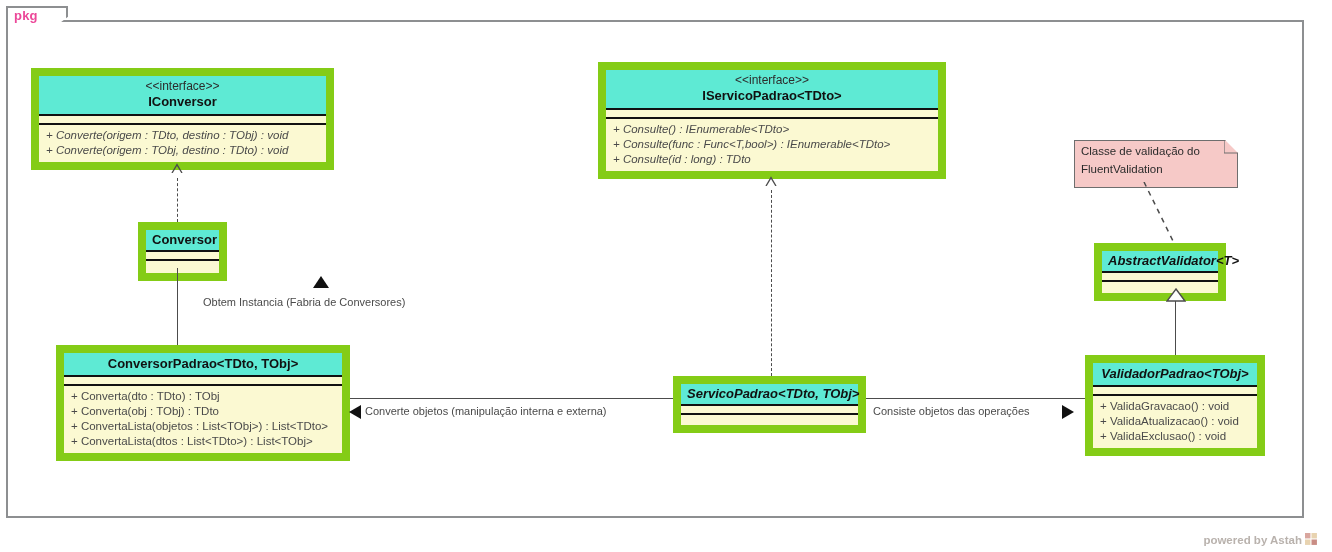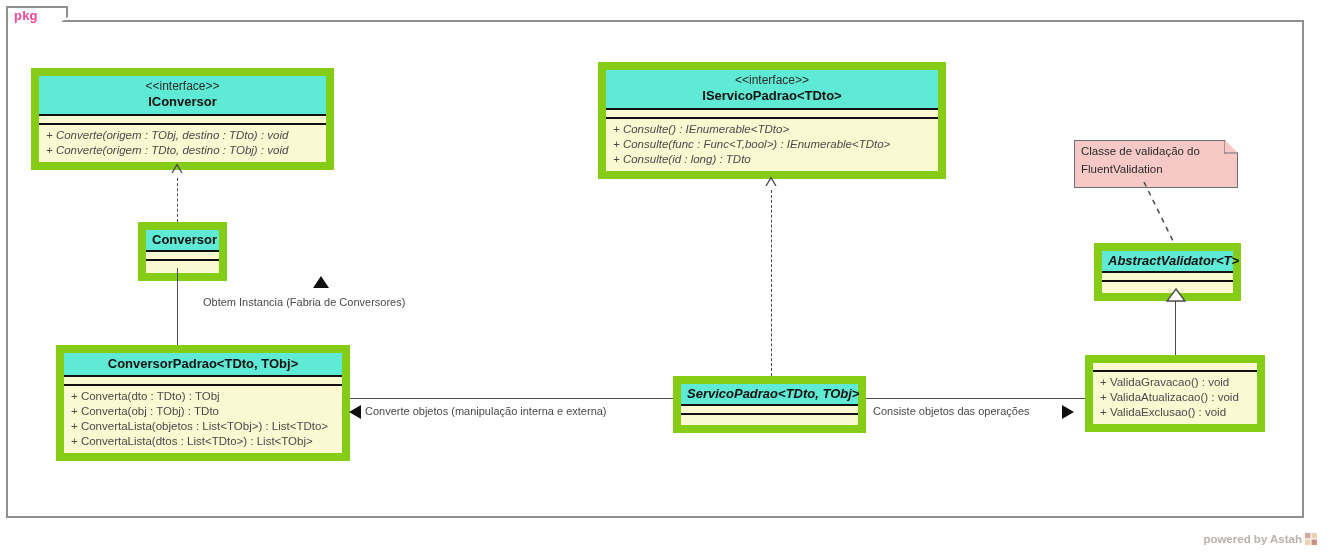--- a/index.html
+++ b/index.html
@@ -165,20 +165,21 @@
     white-space: nowrap;
     background: transparent;
   }
 
   
   .watermark {
     position: absolute;
     right: 14px;
     bottom: 6px;
     display: flex;
+    align-items: center;
     gap: 3px;
   }
   .watermark .wm-text {
     font-size: 11.5px;
     color: #b9b2ad;
     font-weight: bold;
   }
   .wm-logo {
     width: 13px;
     height: 13px;
@@ -194,22 +195,22 @@
   <div class="pkg-tab"></div>
   <div class="pkg-tab-label">pkg</div>
 
   <div class="uml-box" style="left:31px; top:68px; width:303px;">
     <div class="uml-head">
       <div class="uml-stereo">&lt;&lt;interface&gt;&gt;</div>
       <div class="uml-name">IConversor</div>
     </div>
     <div class="uml-attrs"></div>
     <div class="uml-ops">
+      <div class="op italic">+ Converte(origem : TDto, destino : TObj) : void</div>
       <div class="op italic">+ Converte(origem : TObj, destino : TDto) : void</div>
-      <div class="op italic">+ Converte(origem : TDto, destino : TObj) : void</div>
     </div>
   </div>
 
   <div class="uml-box" style="left:598px; top:62px; width:348px;">
     <div class="uml-head">
       <div class="uml-stereo">&lt;&lt;interface&gt;&gt;</div>
       <div class="uml-name">IServicoPadrao&lt;TDto&gt;</div>
     </div>
     <div class="uml-attrs"></div>
     <div class="uml-ops">
@@ -275,34 +276,37 @@
     <div class="note-text" style="padding-top:0;">FluentValidation</div>
   </div>
   <svg style="position:absolute; left:1224px; top:140px; width:14px; height:14px;" viewBox="0 0 14 14">
     <path d="M0 0 L0 13 L13 13" fill="none" stroke="#6e6e6e" stroke-width="1.2"></path>
   </svg>
 
   <svg style="position:absolute; left:1140px; top:182px; width:40px; height:62px;" viewBox="0 0 40 62">
     <line x1="4" y1="0" x2="34" y2="61" stroke="#4c4c4c" stroke-width="1.5" stroke-dasharray="5,5"></line>
   </svg>
 
-  <div class="uml-box" style="left:1094px; top:243px; width:147px;">
+  <div class="uml-box" style="left:1094px; top:243px; width:132px;">
     <div class="uml-head" style="padding-top:2px;padding-bottom:2px;">
       <div class="uml-name italic">AbstractValidator&lt;T&gt;</div>
     </div>
     <div class="uml-attrs"></div>
     <div class="uml-empty" style="height:11px;"></div>
   </div>
 
   <div class="line-v" style="left:1175px; top:300px; height:55px;"></div>
   <svg style="position:absolute; left:1166px; top:288px; width:20px; height:14px;" viewBox="0 0 20 14">
     <path d="M10 1 L19 13 L1 13 Z" fill="#fdfdfd" stroke="#4c4c4c" stroke-width="1.4"></path>
   </svg>
 
   <div class="uml-box" style="left:1085px; top:355px; width:180px;">
+    <div class="uml-head" style="padding-top:3px;padding-bottom:3px;">
+      <div class="uml-name italic">ValidadorPadrao&lt;TObj&gt;</div>
+    </div>
     <div class="uml-attrs"></div>
     <div class="uml-ops">
       <div class="op">+ ValidaGravacao() : void</div>
       <div class="op">+ ValidaAtualizacao() : void</div>
       <div class="op">+ ValidaExclusao() : void</div>
     </div>
   </div>
 
   <div class="watermark">
     <span class="wm-text">powered by Astah</span>

